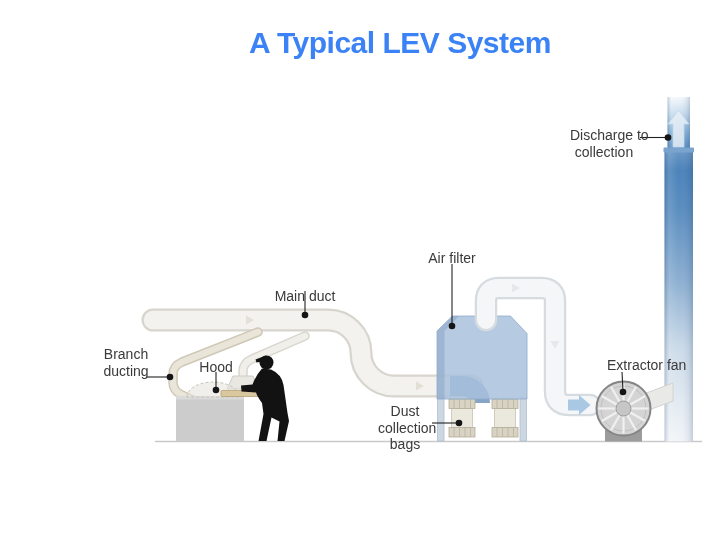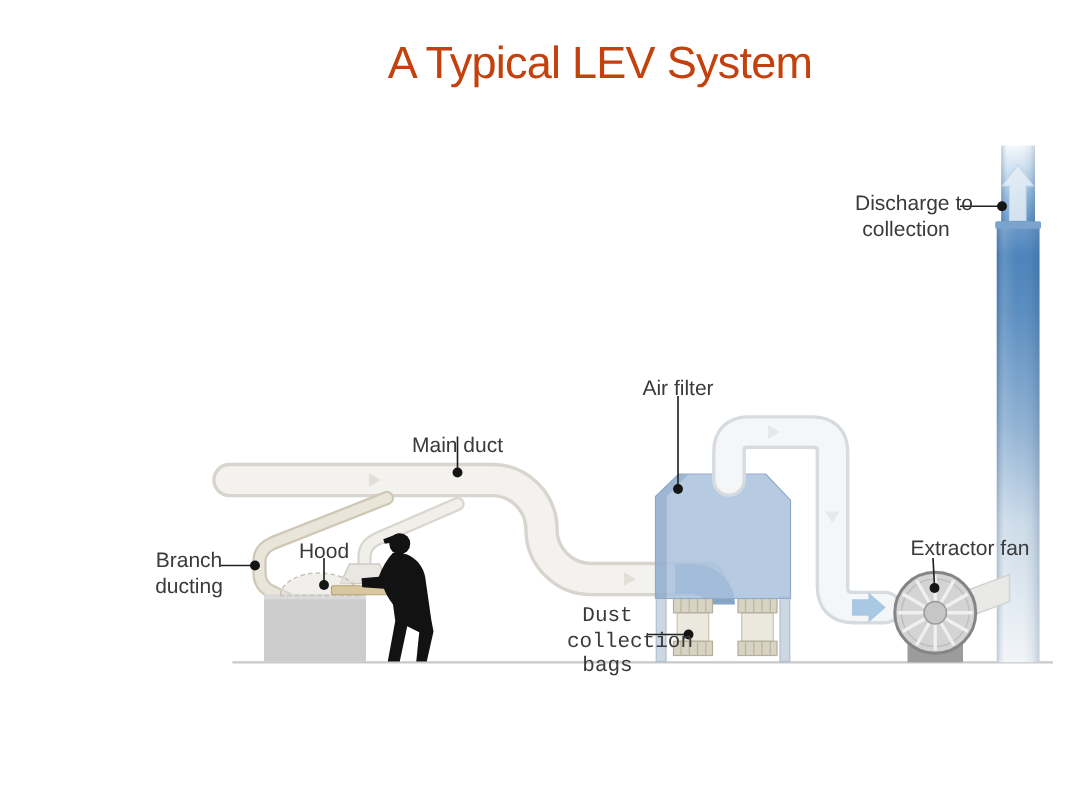--- a/index.html
+++ b/index.html
@@ -1,20 +1,20 @@
 <!DOCTYPE html>
 <html><head>
 <meta charset="utf-8">
 <style>
   html,body{margin:0;padding:0;background:#fff;}
   #slide{position:relative;width:720px;height:539px;background:#ffffff;overflow:hidden;
          font-family:"Liberation Sans",sans-serif;}
   #art{position:absolute;left:0;top:0;width:720px;height:539px;}
   .title{position:absolute;left:90px;top:26px;width:620px;text-align:center;
-         font-size:30px;font-weight:400;color:#c2410c;letter-spacing:-0.5px;}
+         font-size:30px;font-weight:700;color:#3b82f6;letter-spacing:-0.5px;}
   .lbl{position:absolute;font-size:14px;color:#3a3a3a;line-height:1.18;text-align:center;}
   .lbl div{white-space:nowrap;}
 </style>
 </head>
 <body>
 
 <div id="slide">
 
   <svg id="art" viewBox="0 0 720 539">
     <defs>
@@ -163,34 +163,34 @@
       <circle cx="668" cy="137.5" r="3.3"></circle>
     </g>
   </svg>
 
   <div class="title">A Typical LEV System</div>
 
   <div class="lbl" style="left:268px;top:277px;width:74px;margin-top:11px;">
     <div>Main duct</div>
   </div>
 
-  <div class="lbl" style="left:102px;top:365px;width:48px;">
+  <div class="lbl" style="left:102px;top:346px;width:48px;">
     <div>Branch</div>
     <div>ducting</div>
   </div>
 
   <div class="lbl" style="left:196px;top:359px;width:40px;text-align:center;">
     <div>Hood</div>
   </div>
 
   <div class="lbl" style="left:424px;top:250px;width:56px;">
     <div>Air filter</div>
   </div>
 
-  <div class="lbl" style="left:378px;top:403px;width:54px;font-family:Liberation Mono, monospace;">
+  <div class="lbl" style="left:378px;top:403px;width:54px;">
     <div>Dust</div>
     <div>collection</div>
     <div>bags</div>
   </div>
 
   <div class="lbl" style="left:607px;top:357px;width:76px;">
     <div>Extractor fan</div>
   </div>
 
   <div class="lbl" style="left:570px;top:127px;width:68px;">

